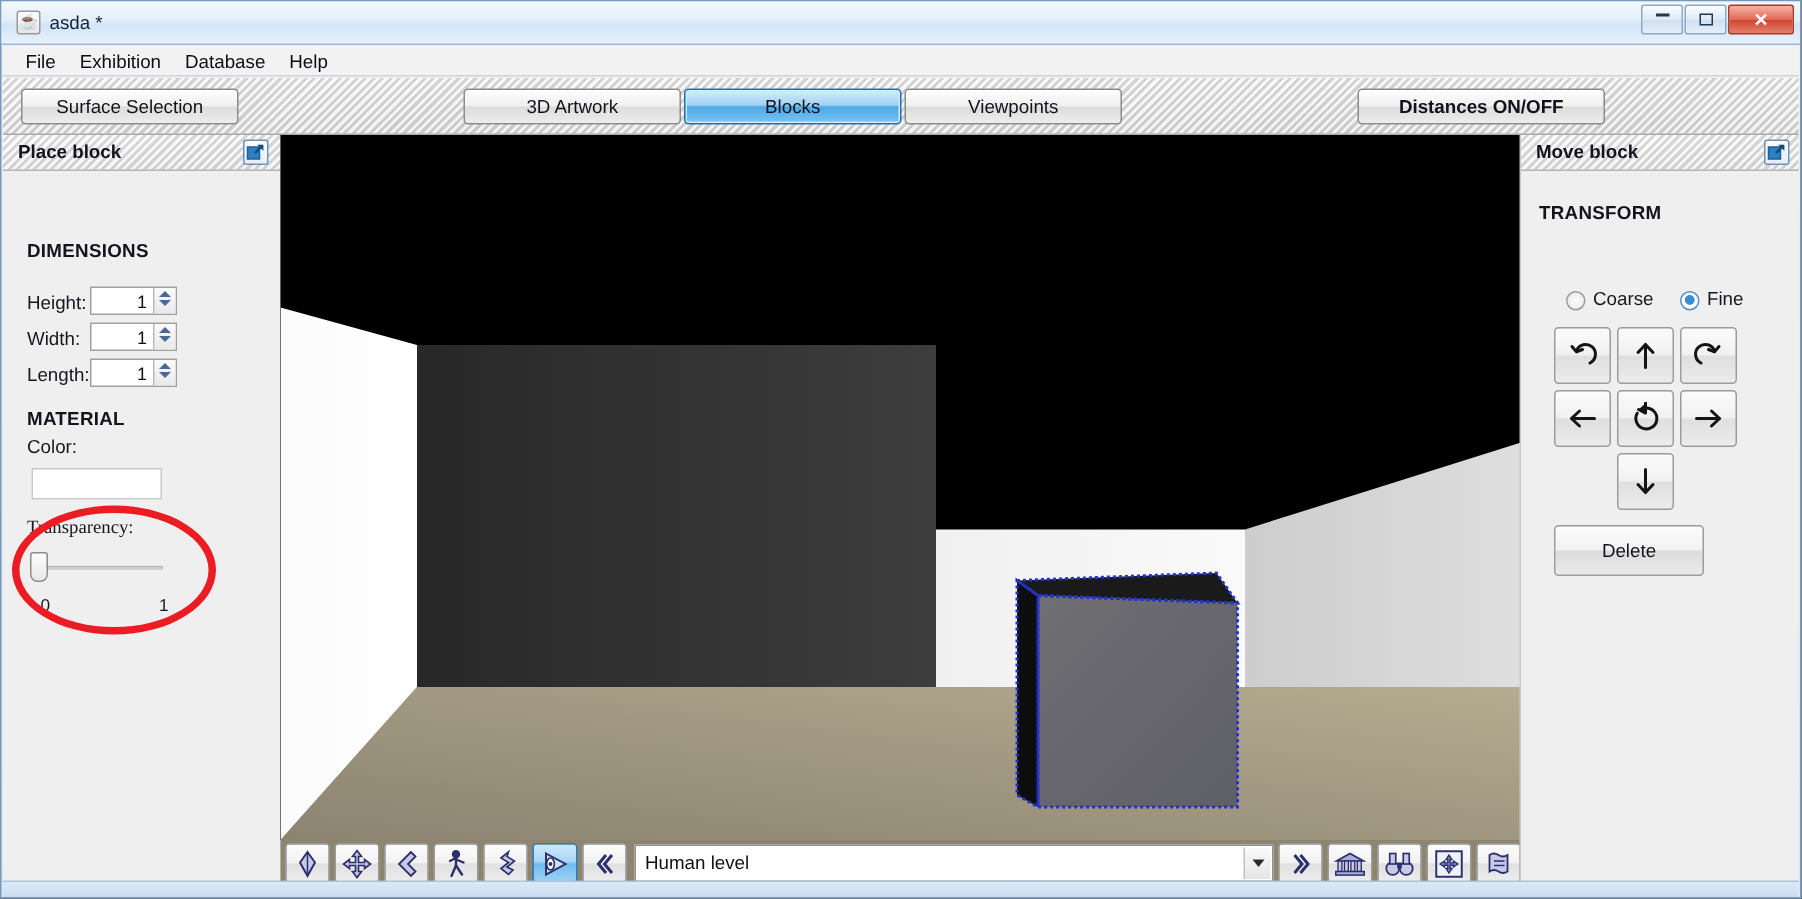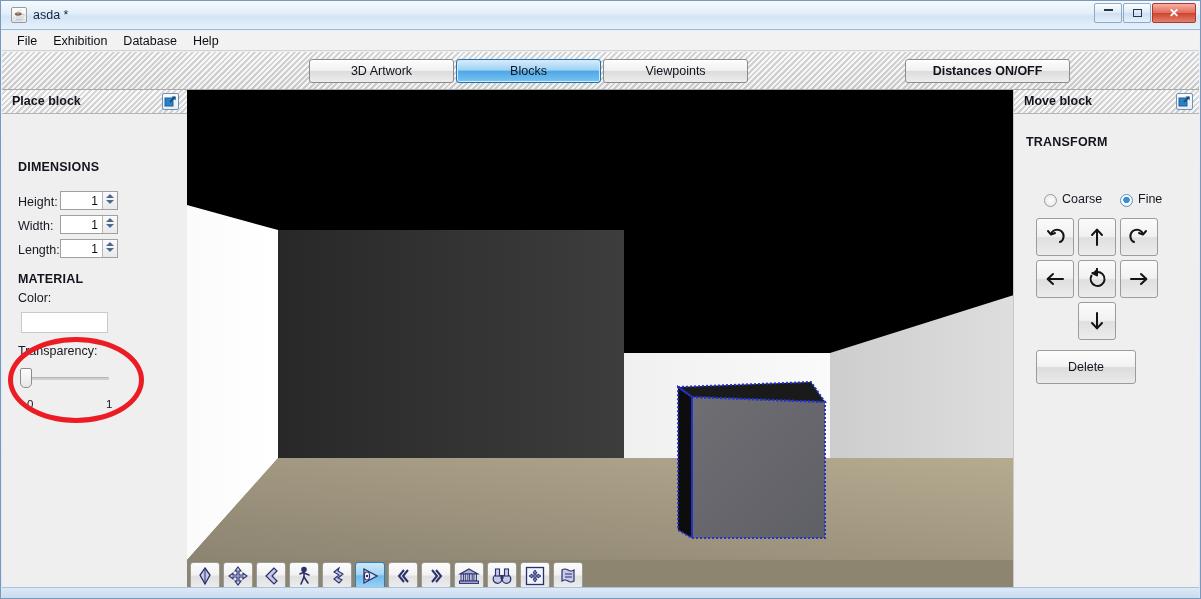--- a/index.html
+++ b/index.html
@@ -235,20 +235,21 @@
   </div>
 
   <div class="menubar">
     <div class="menu-item">File</div>
     <div class="menu-item">Exhibition</div>
     <div class="menu-item">Database</div>
     <div class="menu-item">Help</div>
   </div>
 
   <div class="toolbar">
+    <div class="tbtn" style="left:12px;width:145px;">Surface Selection</div>
     <div class="tbtn" style="left:307px;width:145px;">3D Artwork</div>
     <div class="tbtn active" style="left:454px;width:145px;">Blocks</div>
     <div class="tbtn" style="left:601px;width:145px;">Viewpoints</div>
     <div class="tbtn bold" style="left:903px;width:165px;">Distances ON/OFF</div>
   </div>
 
   <div class="content">
 
     <div class="lpanel">
       <div class="panel-head">
@@ -288,21 +289,21 @@
           <div class="arrows">
               <i class="up"></i>
               <i class="dn"></i>
             </div>
         </div>
 
         <div class="sect-head" style="left:16px; top:158px;">MATERIAL</div>
         <div class="lbl" style="left:16px; top:177px;">Color:</div>
         <div class="swatch" style="left:19px; top:198px;"></div>
 
-        <div class="lbl" style="left:16px; top:230px;">Transparency:</div>
+        <div class="lbl" style="left:16px; top:230px;font-family:Liberation Serif, serif;">Transparency:</div>
         <div class="slider-track" style="left:22px; top:263px; width:85px;"></div>
         <div class="slider-knob" style="left:18px; top:254px;"></div>
         <div class="tick" style="left:25px; top:284px;">0</div>
         <div class="tick" style="left:104px; top:284px;">1</div>
 
         <div class="redellipse" style="left:6px; top:223px; width:136px; height:86px;"></div>
       </div>
     </div>
     <div class="vsplit" style="left:185px;"></div>
 
@@ -404,20 +405,26 @@
               <circle cx="7" cy="10" r="1.3" fill="#2b2f6b"></circle>
             </svg>
         </div>
         <div class="ibtn">
           <svg width="20" height="20" viewBox="0 0 20 20">
               <path d="M11 4 L6 10 L11 16" fill="none" stroke="#2b2f6b" stroke-width="2"></path>
               <path d="M15 4 L10 10 L15 16" fill="none" stroke="#2b2f6b" stroke-width="2"></path>
             </svg>
         </div>
 
+        <div class="combo">
+          <div class="cval">Human level</div>
+          <div class="carr">
+              <i></i>
+            </div>
+        </div>
 
         <div class="ibtn">
           <svg width="20" height="20" viewBox="0 0 20 20">
               <path d="M6 4 L11 10 L6 16" fill="none" stroke="#2b2f6b" stroke-width="2"></path>
               <path d="M10 4 L15 10 L10 16" fill="none" stroke="#2b2f6b" stroke-width="2"></path>
             </svg>
         </div>
         <div class="ibtn">
           <svg width="22" height="20" viewBox="0 0 22 20">
               <polygon points="11,3 20,8 2,8" fill="#a9aed6" stroke="#2b2f6b" stroke-width="1.1"></polygon>

